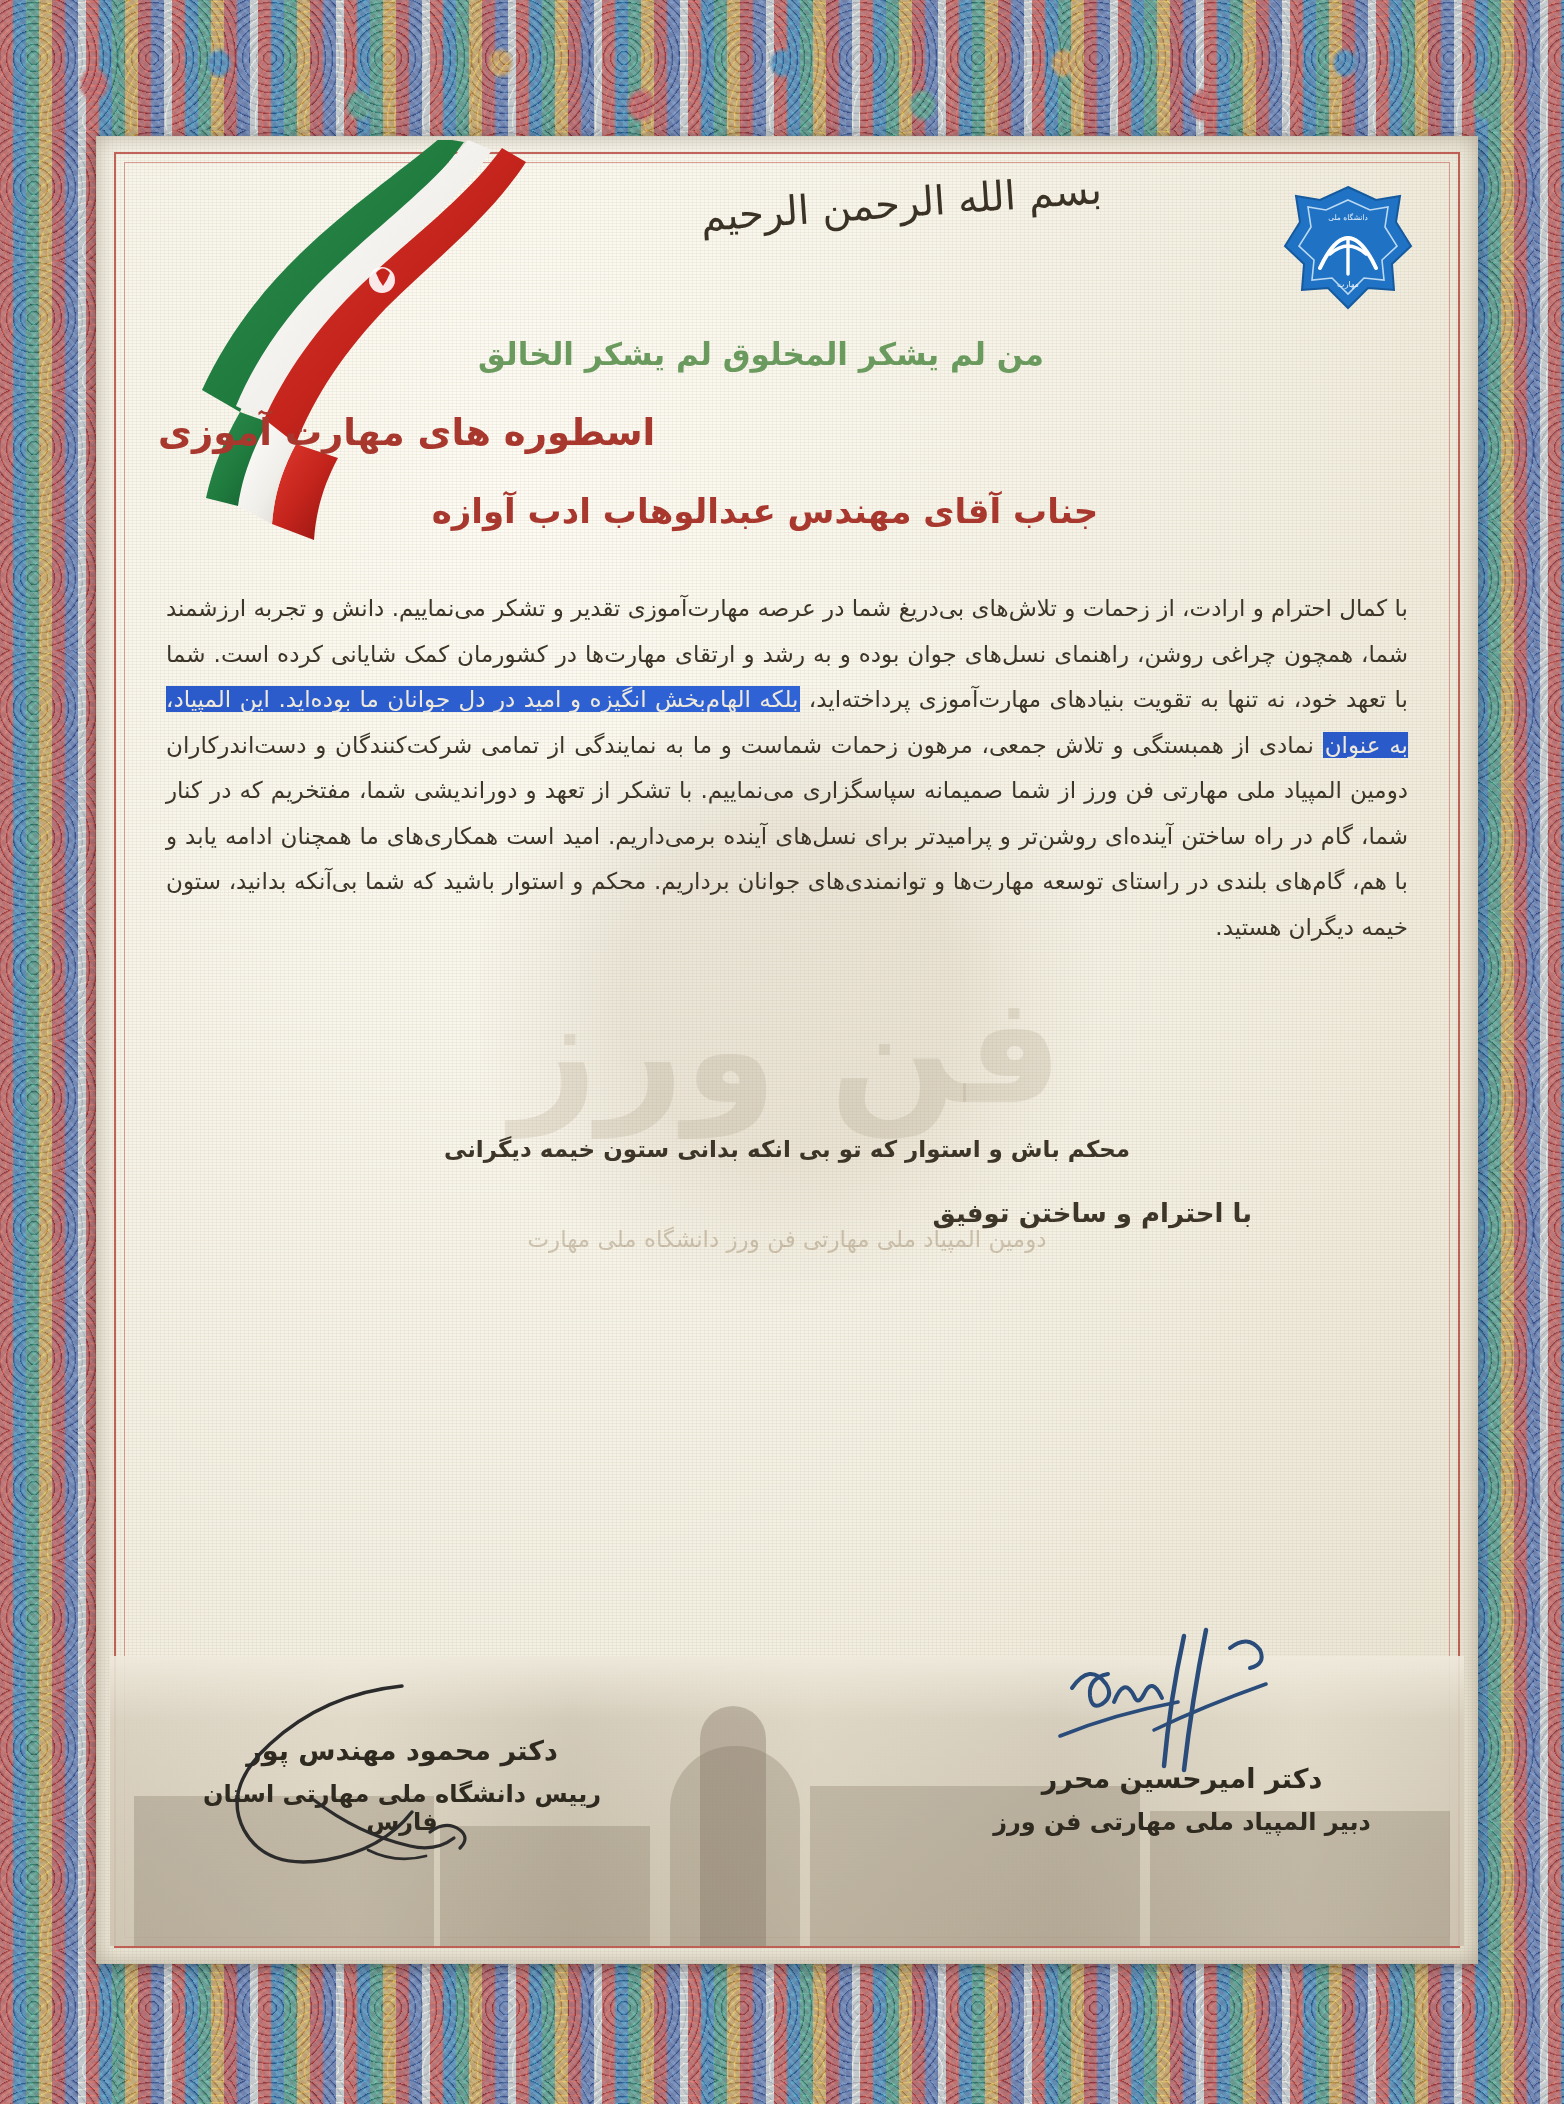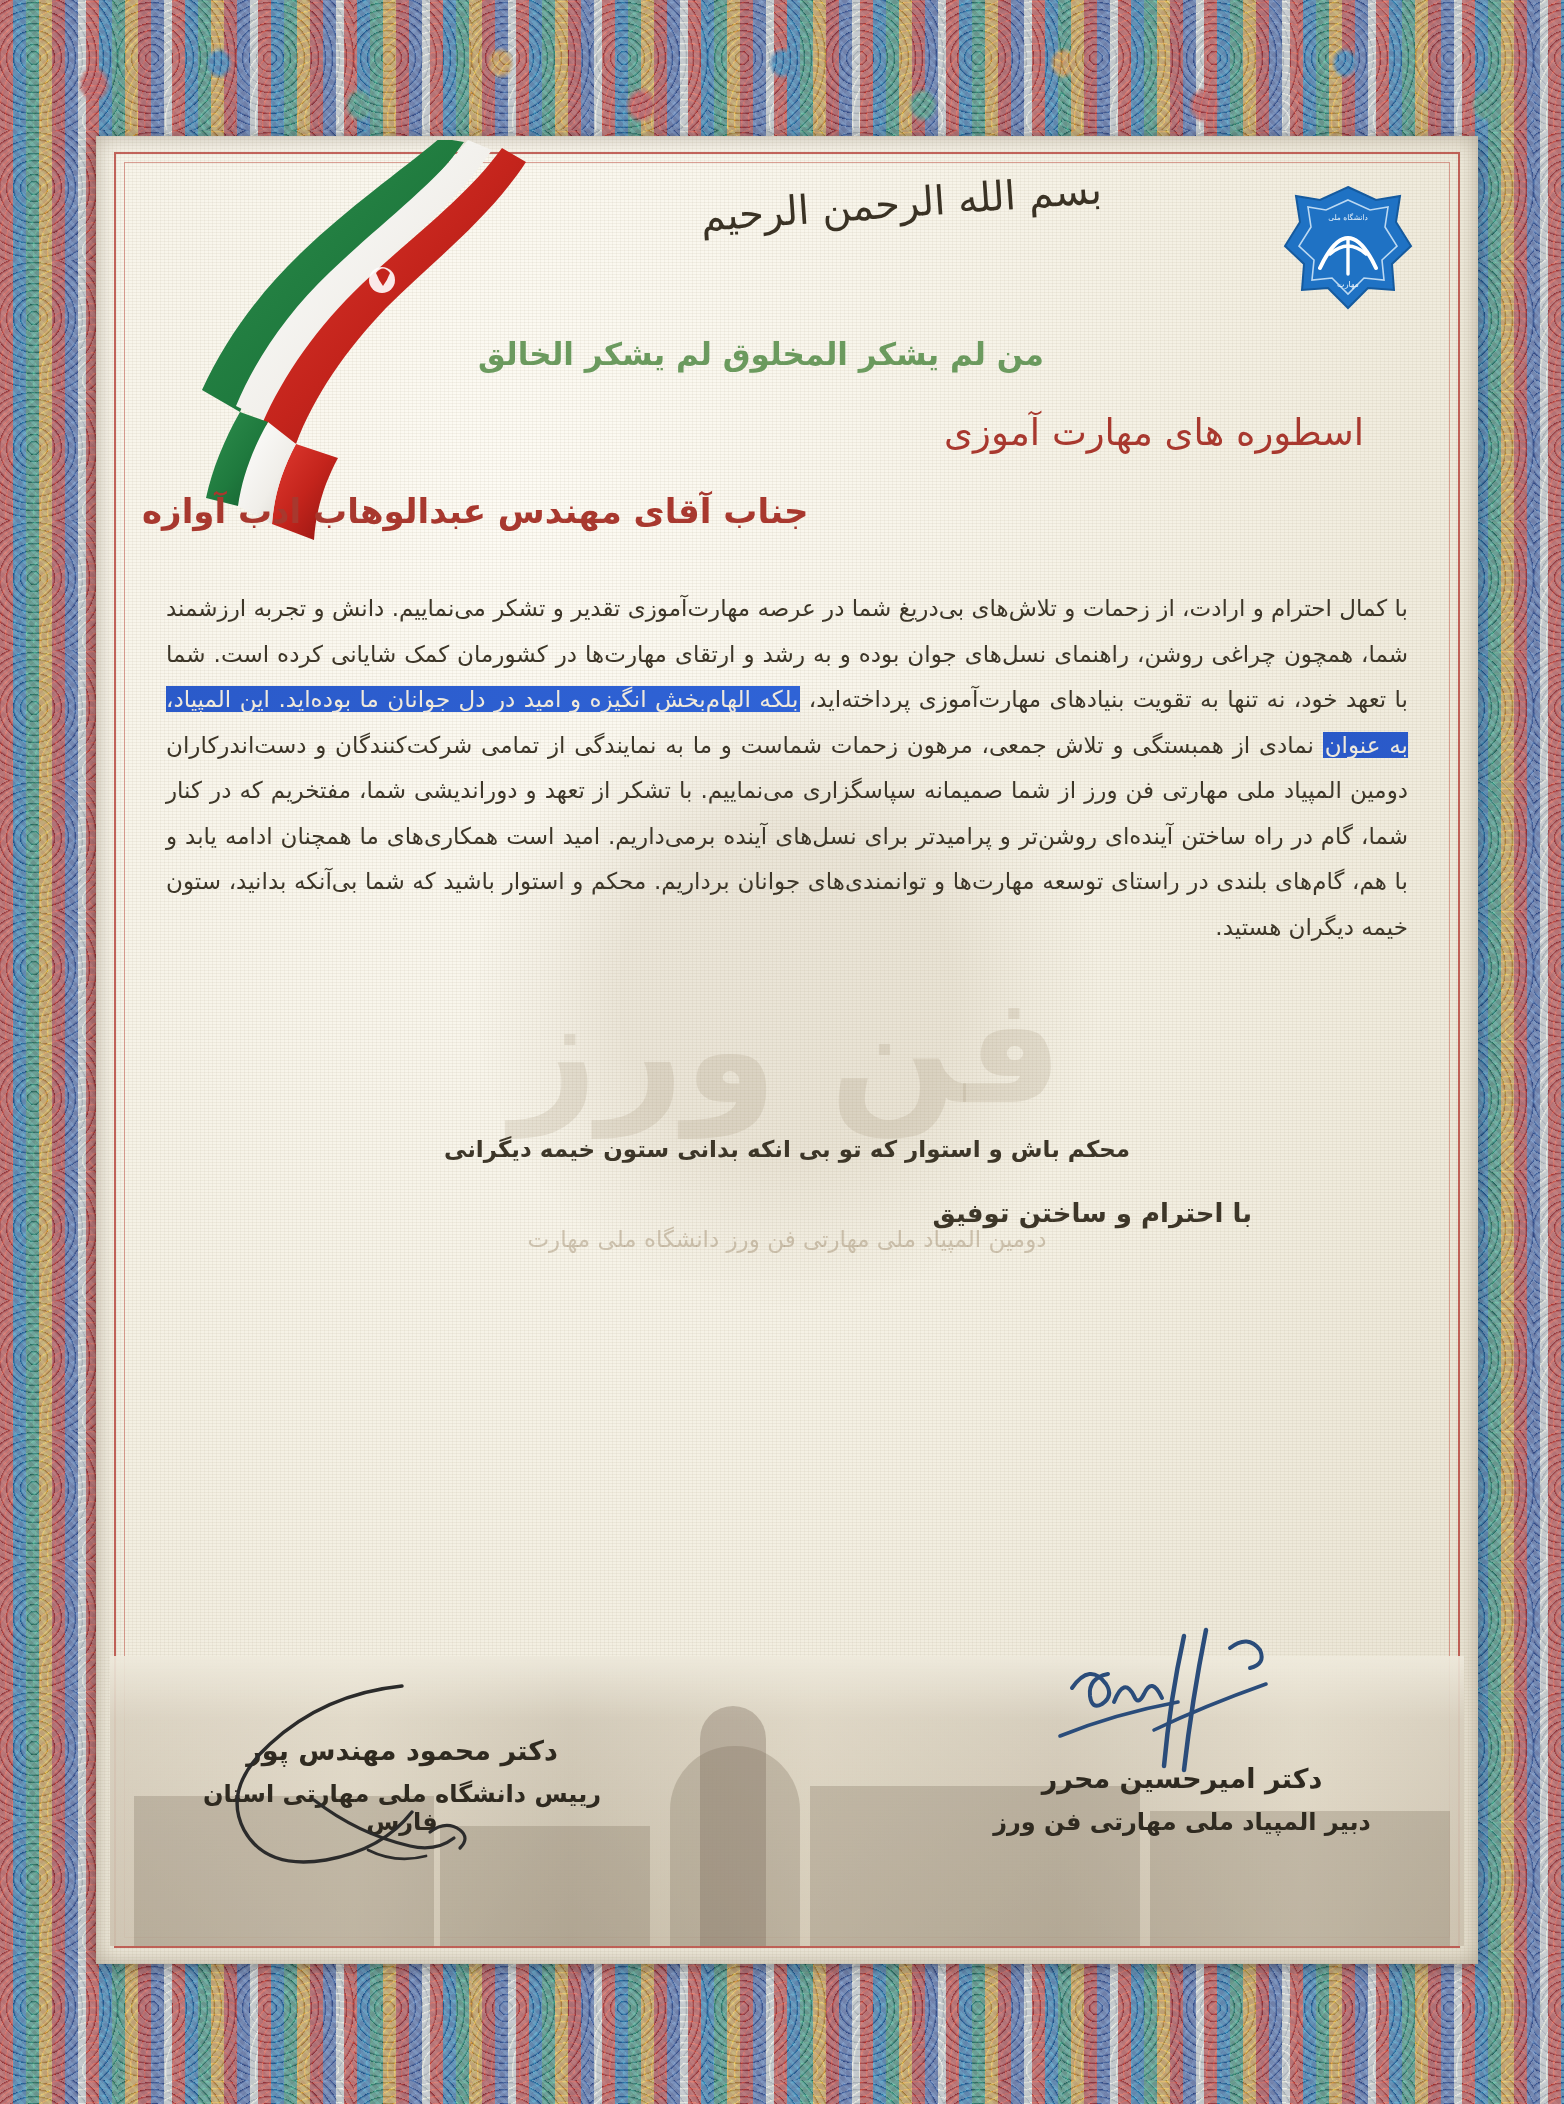--- a/index.html
+++ b/index.html
@@ -116,26 +116,26 @@
 
   .hadith{
     position:absolute;left:0;right:52px;top:200px;
     text-align:center;
     font-size:31px;font-weight:bold;color:#6b9a5e;
     letter-spacing:1px;
   }
 
   .title1{
     position:absolute;left:16px;right:68px;top:275px;
-    text-align:right;
-    font-size:37px;font-weight:normal;color:#a8382e;
+    text-align:left;
+    font-size:37px;font-weight:bold;color:#a8382e;
   }
   .title2{
     position:absolute;left:0;right:44px;top:355px;
-    text-align:left;
+    text-align:center;
     font-size:34px;font-weight:bold;color:#a8382e;
   }
 
   .body-text{
     position:absolute;left:24px;right:24px;top:450px;
     font-size:23px;line-height:1.98;
     color:#3d3628;font-weight:normal;
     text-align:justify;
     text-justify:inter-word;
   }

